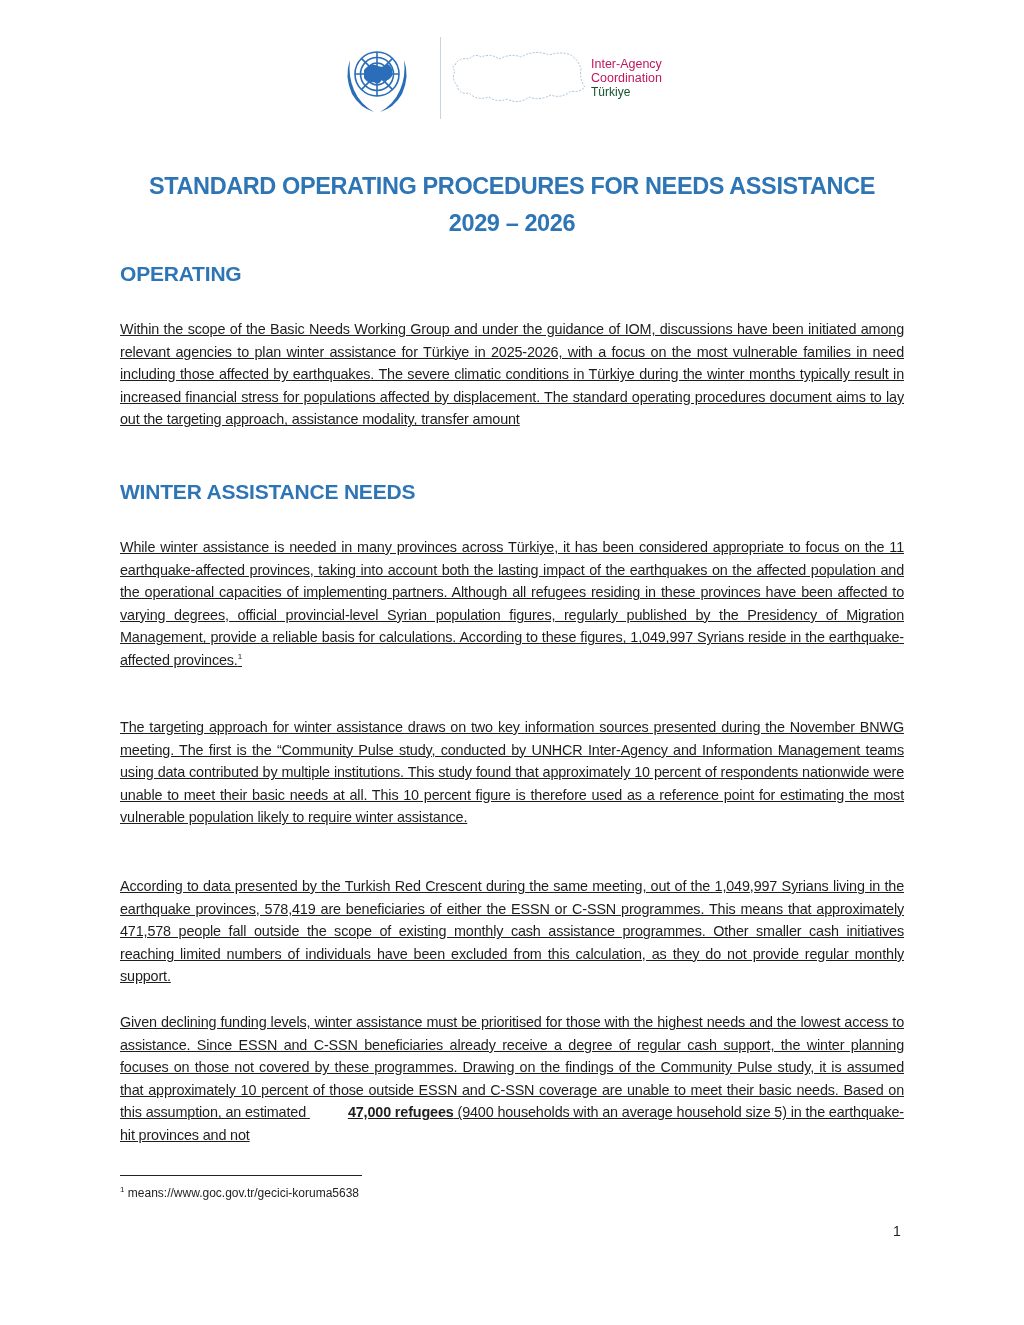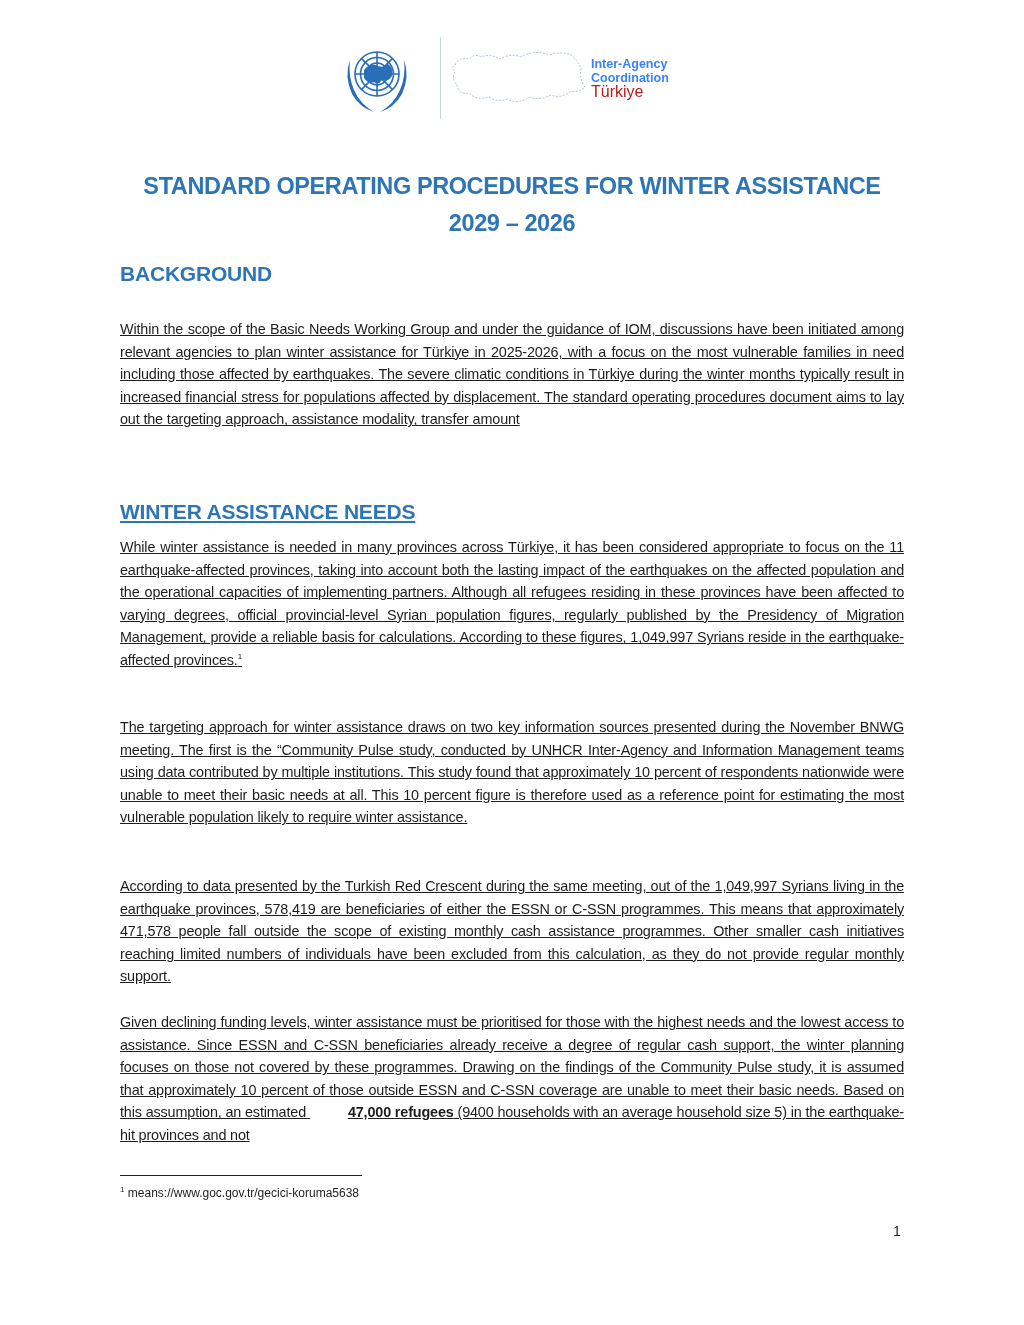--- a/index.html
+++ b/index.html
@@ -5,22 +5,22 @@
     html, body { margin: 0; padding: 0; background: #ffffff; }
     body { width: 1024px; height: 1325px; position: relative; overflow: hidden;
       font-family: "Liberation Sans", sans-serif; color: #1a1a1a; }
     .page { position: absolute; left: 0; top: 0; width: 1024px; height: 1325px; }
 
     .logo-bar { position: absolute; top: 36px; left: 344px; height: 84px; display: flex; align-items: center; }
     .un-emblem { width: 66px; height: 76px; }
     .logo-divider { width: 1px; height: 82px; background: #c8d3e0; margin-left: 30px; margin-right: 8px; }
     .turkiye-map { width: 140px; height: 62px; }
     .org-text { margin-left: 2px; font-family: "Liberation Sans", sans-serif; line-height: 14px; }
-    .org-line1, .org-line2 { color: #3b82f6; font-weight: bold; font-size: 12.5px; }
-    .org-line3 { color: #b91c1c; font-size: 16px; }
+    .org-line1, .org-line2 { color: #be185d; font-weight: normal; font-size: 12.5px; }
+    .org-line3 { color: #14532d; font-size: 12px; }
 
     .doc-title { position: absolute; top: 168px; left: 100px; width: 824px; text-align: center;
       color: #2e75b6; font-weight: bold; font-size: 23.5px; line-height: 37px; letter-spacing: -0.4px; }
 
     .section-heading { position: absolute; left: 120px; color: #2e75b6; font-weight: bold;
       font-size: 21px; letter-spacing: -0.2px; }
 
     .para { position: absolute; left: 120px; width: 784px; font-size: 14.4px; line-height: 22.6px;
       text-align: justify; color: #1e1e1e; letter-spacing: -0.15px; text-decoration: underline; }
     .para b { font-weight: bold; margin-left: 38px; }
@@ -59,29 +59,29 @@
       <path d="M6 18 q4 -8 14 -6 q6 -6 12 -2 q10 -4 18 2 q12 -6 22 -2 q14 -8 28 -2 q12 -4 22 0 q8 6 10 14 q-2 10 4 18 q-6 6 -14 4 q-10 8 -20 4 q-12 6 -22 2 q-10 8 -22 2 q-10 4 -18 -2 q-12 4 -20 -4 q-10 2 -12 -8 q-6 -6 -2 -14 q-4 -4 0 -6 z" fill="none" stroke="#a9c0dc" stroke-width="1" stroke-dasharray="2 1.5"></path>
     </svg>
     <div class="org-text">
       <div class="org-line1">Inter-Agency</div>
       <div class="org-line2">Coordination</div>
       <div class="org-line3">Türkiye</div>
     </div>
   </div>
 
   <div class="doc-title">
-    <div>STANDARD OPERATING PROCEDURES FOR WINTER ASSISTANCE</div>
+    <div>STANDARD OPERATING PROCEDURES FOR NEEDS ASSISTANCE</div>
     <div>2029 – 2026</div>
   </div>
 
-  <div class="section-heading" style="top:262px;">BACKGROUND</div>
+  <div class="section-heading" style="top:262px;">OPERATING</div>
 
   <div class="para" style="top:318px;">Within the scope of the Basic Needs Working Group and under the guidance of IOM, discussions have been initiated among relevant agencies to plan winter assistance for Türkiye in 2025-2026, with a focus on the most vulnerable families in need including those affected by earthquakes. The severe climatic conditions in Türkiye during the winter months typically result in increased financial stress for populations affected by displacement. The standard operating procedures document aims to lay out the targeting approach, assistance modality, transfer amount</div>
 
-  <div class="section-heading" style="top:500px;text-decoration:underline;">WINTER ASSISTANCE NEEDS</div>
+  <div class="section-heading" style="top:480px;">WINTER ASSISTANCE NEEDS</div>
 
   <div class="para" style="top:536px;"><span>While winter assistance is needed in many provinces across Türkiye, it has been considered appropriate to focus on the 11 earthquake-affected provinces, taking into account both the lasting impact of the earthquakes on the affected population and the operational capacities of implementing partners. Although all refugees residing in these provinces have been affected to varying degrees, official provincial-level Syrian population figures, regularly published by the Presidency of Migration Management, provide a reliable basis for calculations. According to these figures, 1,049,997 Syrians reside in the earthquake-affected provinces.</span><sup>1</sup></div>
 
   <div class="para" style="top:716px;">The targeting approach for winter assistance draws on two key information sources presented during the November BNWG meeting. The first is the “Community Pulse study, conducted by UNHCR Inter-Agency and Information Management teams using data contributed by multiple institutions. This study found that approximately 10 percent of respondents nationwide were unable to meet their basic needs at all. This 10 percent figure is therefore used as a reference point for estimating the most vulnerable population likely to require winter assistance.</div>
 
   <div class="para" style="top:875px;">According to data presented by the Turkish Red Crescent during the same meeting, out of the 1,049,997 Syrians living in the earthquake provinces, 578,419 are beneficiaries of either the ESSN or C-SSN programmes. This means that approximately 471,578 people fall outside the scope of existing monthly cash assistance programmes. Other smaller cash initiatives reaching limited numbers of individuals have been excluded from this calculation, as they do not provide regular monthly support.</div>
 
   <div class="para" style="top:1011px;"><span>Given declining funding levels, winter assistance must be prioritised for those with the highest needs and the lowest access to assistance. Since ESSN and C-SSN beneficiaries already receive a degree of regular cash support, the winter planning focuses on those not covered by these programmes. Drawing on the findings of the Community Pulse study, it is assumed that approximately 10 percent of those outside ESSN and C-SSN coverage are unable to meet their basic needs. Based on this assumption, an estimated</span> <b>47,000 refugees</b><span> (9400 households with an average household size 5) in the earthquake-hit provinces and not</span></div>
 
   <div class="footnote-rule"></div>

